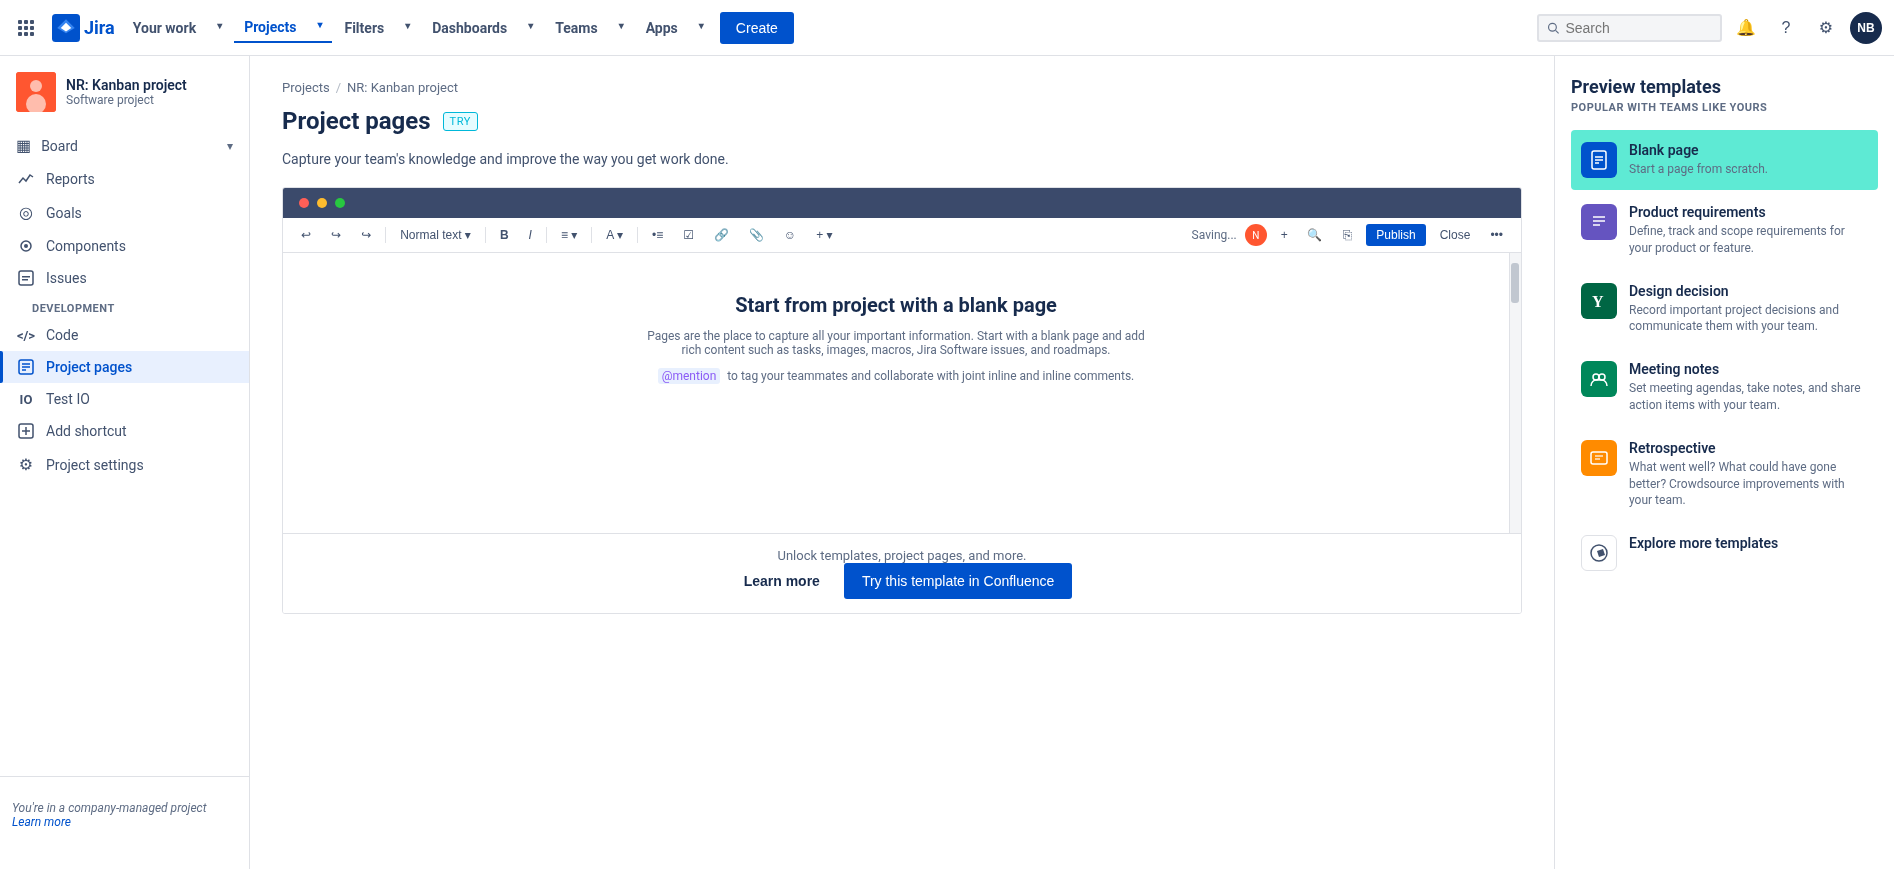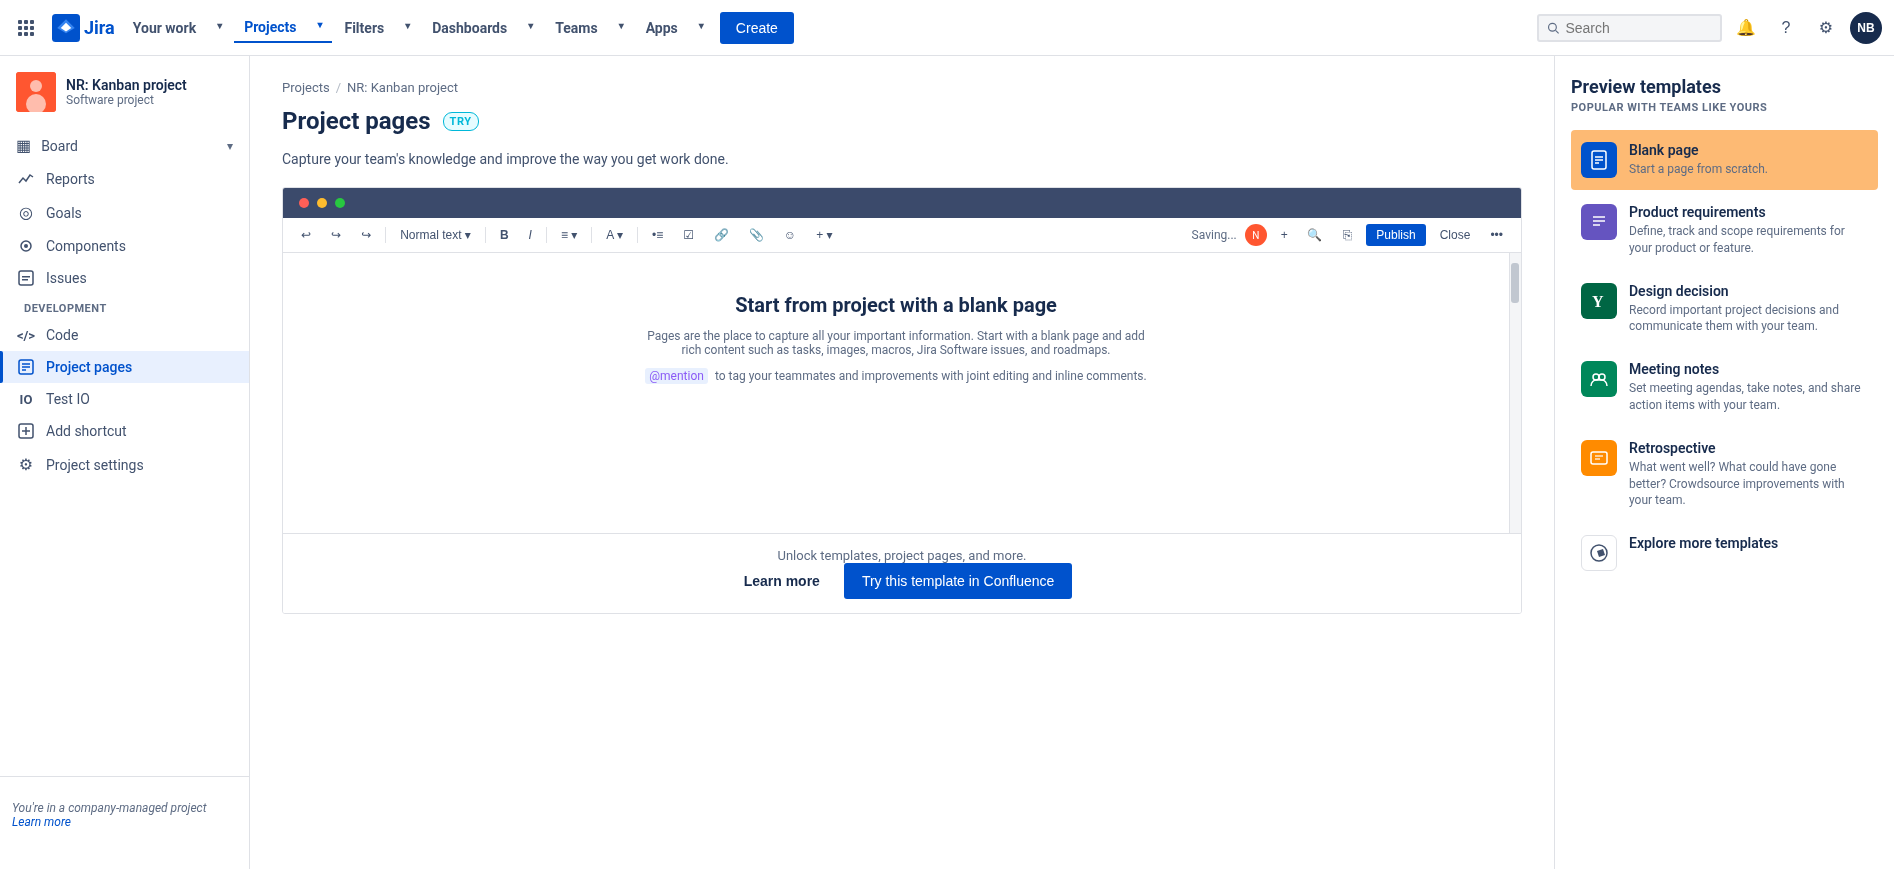--- a/index.html
+++ b/index.html
@@ -56,21 +56,21 @@
       display: flex; flex-direction: column; overflow-y: auto; padding: 16px 0;
     }
     .project-header { display: flex; align-items: center; gap: 10px; padding: 0 16px 16px; }
     .project-avatar {
       width: 40px; height: 40px; border-radius: 3px; background: #ff5630;
       display: flex; align-items: center; justify-content: center; color: #fff; font-size: 14px; font-weight: 700;
       overflow: hidden;
     }
     .project-info .project-name { font-size: 14px; font-weight: 600; color: #172b4d; }
     .project-info .project-type { font-size: 12px; color: #5e6c84; }
-    .sidebar-section-label { padding: 8px 24px 4px; font-size: 11px; font-weight: 700; color: #5e6c84; text-transform: uppercase; letter-spacing: 0.5px; }
+    .sidebar-section-label { padding: 8px 32px 4px; font-size: 11px; font-weight: 700; color: #5e6c84; text-transform: uppercase; letter-spacing: 0.5px; }
 
     .sidebar-item {
       display: flex; align-items: center; gap: 10px; padding: 8px 16px;
       cursor: pointer; color: #42526e; font-size: 14px; text-decoration: none;
       position: relative;
     }
     .sidebar-item.active { background: #e8f0fe; color: #0052cc; font-weight: 500; }
     .sidebar-item.active::before {
       content: ''; position: absolute; left: 0; top: 0; bottom: 0; width: 3px; background: #0052cc; border-radius: 0 2px 2px 0;
     }
@@ -85,21 +85,21 @@
     
     .main-content { flex: 1; overflow-y: auto; padding: 24px 32px; }
     .breadcrumb { display: flex; align-items: center; gap: 6px; font-size: 13px; color: #5e6c84; margin-bottom: 12px; }
     .breadcrumb a { color: #5e6c84; text-decoration: none; }
     .breadcrumb-sep { color: #b3bac5; }
 
     .page-header { display: flex; align-items: center; gap: 12px; margin-bottom: 16px; }
     .page-title { font-size: 24px; font-weight: 700; color: #172b4d; }
     .try-badge {
       background: #e6fcff; color: #00b8d9; border: 1px solid #00b8d9;
-      font-size: 11px; font-weight: 700; padding: 2px 6px; border-radius: 9px; letter-spacing: 0.5px;
+      font-size: 11px; font-weight: 400; padding: 2px 6px; border-radius: 3px; letter-spacing: 0.5px;
     }
 
     .page-description { color: #42526e; margin-bottom: 20px; font-size: 14px; }
 
     
     .editor-preview {
       border: 1px solid #dfe1e6; border-radius: 3px; overflow: hidden; margin-bottom: 0;
     }
     .editor-header {
       background: #3b4a6b; padding: 10px 16px; display: flex; align-items: center; gap: 8px;
@@ -149,21 +149,21 @@
       width: 340px; min-width: 340px; background: #fff; border-left: 1px solid #dfe1e6;
       padding: 20px 16px; overflow-y: auto;
     }
     .panel-title { font-size: 18px; font-weight: 700; color: #172b4d; margin-bottom: 4px; }
     .panel-subtitle { font-size: 11px; font-weight: 700; color: #5e6c84; text-transform: uppercase; letter-spacing: 0.5px; margin-bottom: 16px; }
 
     .template-item {
       display: flex; align-items: flex-start; gap: 12px; padding: 12px 10px;
       border-radius: 4px; cursor: pointer; margin-bottom: 2px;
     }
-    .template-item.active { background: #fdba74; }
+    .template-item.active { background: #5eead4; }
     .template-icon {
       width: 36px; height: 36px; border-radius: 6px; display: flex; align-items: center;
       justify-content: center; font-size: 18px; flex-shrink: 0; color: #fff;
     }
     .template-icon.blue { background: #0052cc; }
     .template-icon.purple { background: #6554c0; }
     .template-icon.green { background: #006644; }
     .template-icon.teal { background: #00875a; }
     .template-icon.yellow { background: #ff8b00; }
     .template-icon.explore { background: #fff; border: 1px solid #dfe1e6; }
@@ -405,21 +405,21 @@
           <button class="toolbar-btn">•••</button>
         </div>
       </div>
 
       <div style="display:flex;">
         <div class="editor-body" style="flex:1;">
           <div class="editor-title">Start from project with a blank page</div>
           <p class="editor-desc">Pages are the place to capture all your important information. Start with a blank page and add rich content such as tasks, images, macros, Jira Software issues, and roadmaps.</p>
           <p style="text-align:center;font-size:12px;">
             <span class="mention-tag">@mention</span>
-            <span style="color:#5e6c84;margin-left:4px;">to tag your teammates and improvements with joint editing and inline comments.</span>
+            <span style="color:#5e6c84;margin-left:4px;">to tag your teammates and collaborate with joint inline and inline comments.</span>
           </p>
         </div>
         <div style="width:12px;background:#f4f5f7;border-left:1px solid #dfe1e6;position:relative;">
           <div style="position:absolute;top:10px;left:1px;width:8px;height:40px;background:#c1c7d0;border-radius:3px;"></div>
         </div>
       </div>
 
       <div class="bottom-bar">
         <span class="unlock-text">Unlock templates, project pages, and more.</span>
         <div class="bottom-actions">

